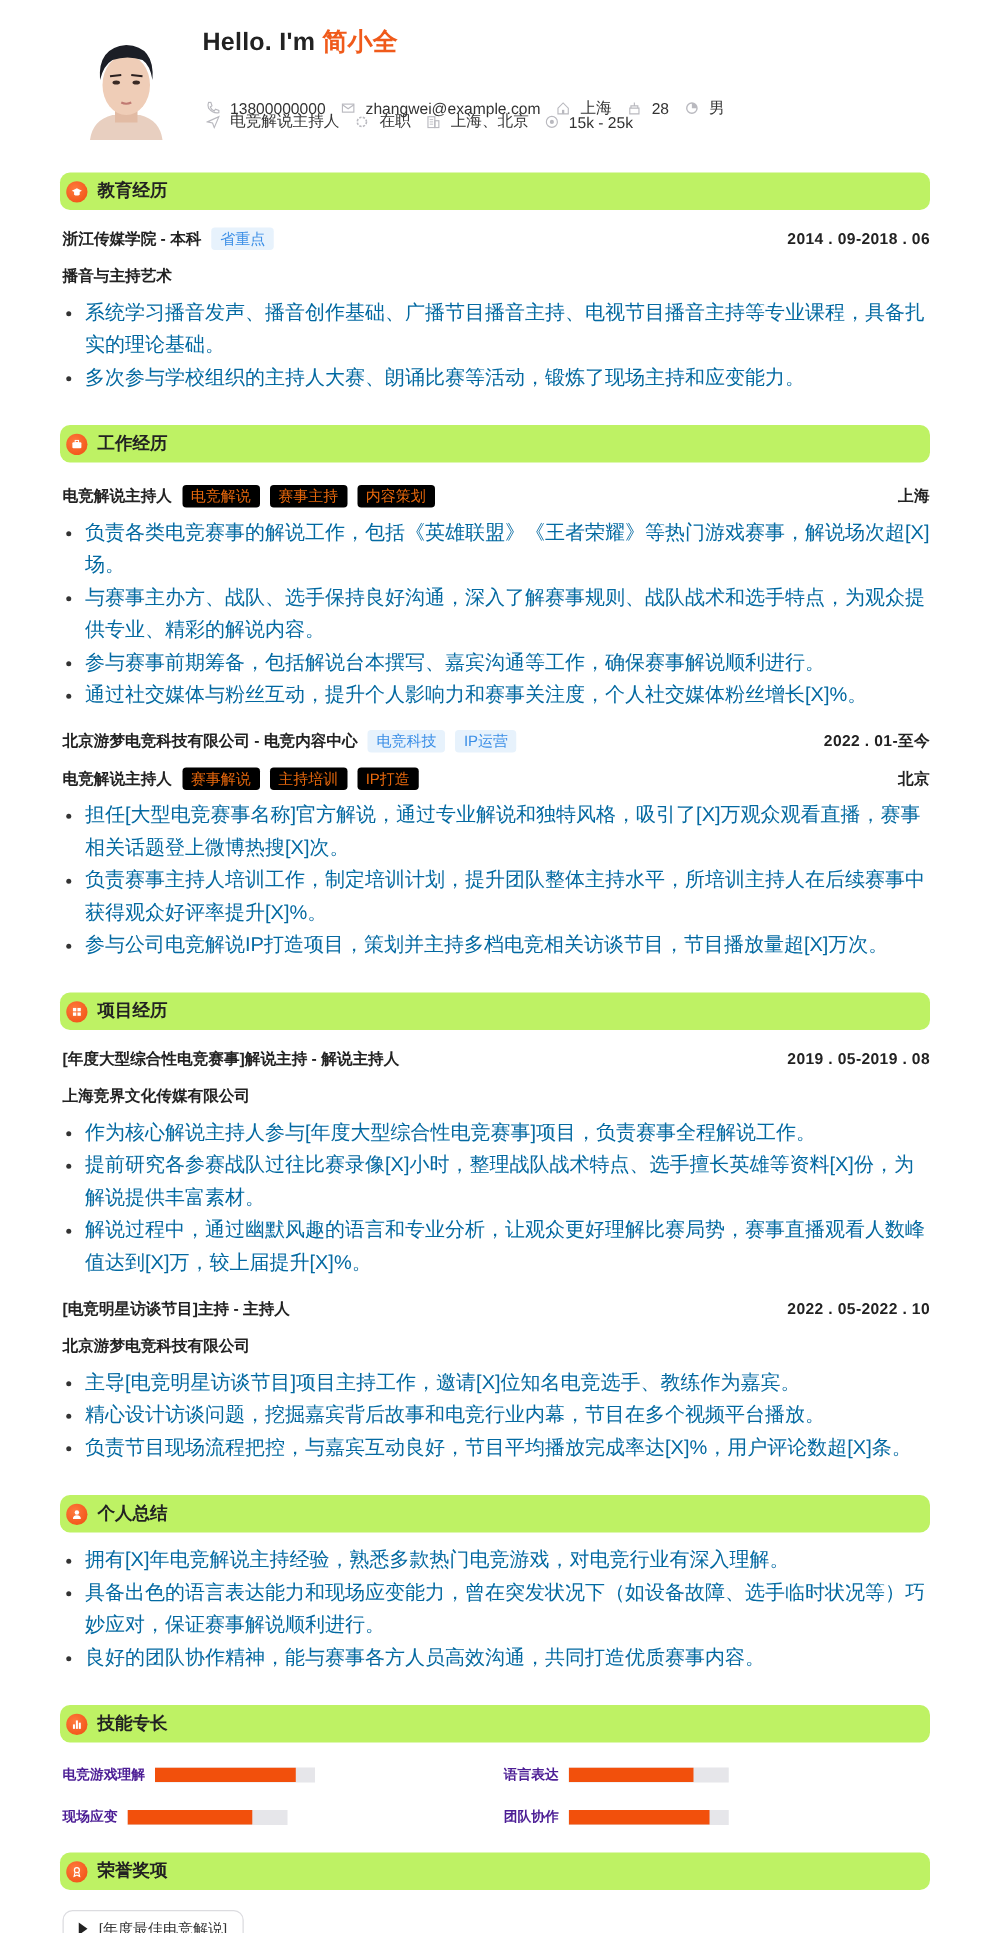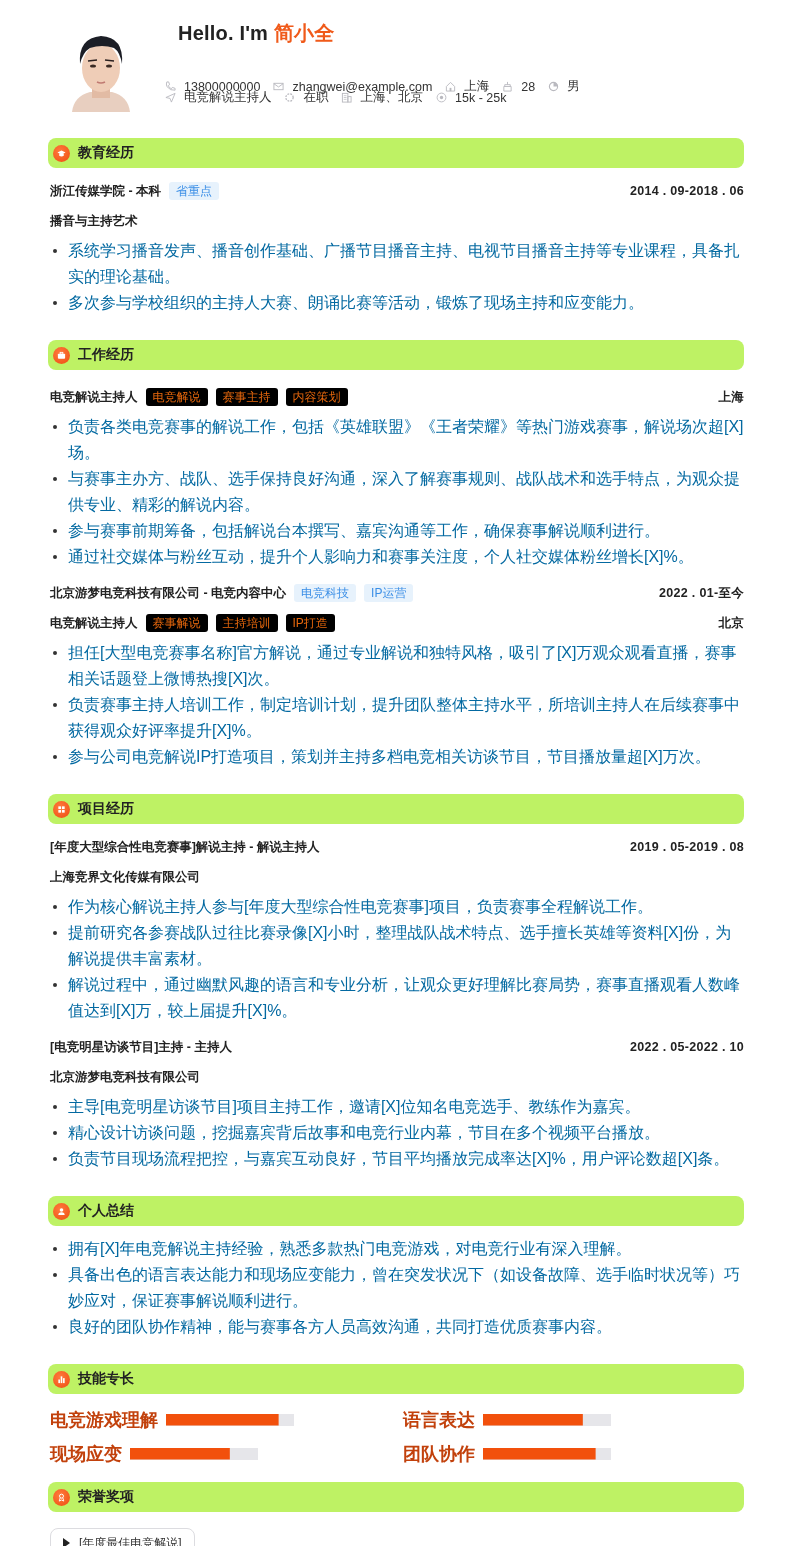--- a/index.html
+++ b/index.html
@@ -13,21 +13,21 @@
   }
   .page { padding: 18px 50px 20px 50px; }
 
   
   .header { position: relative; height: 112px; }
   .photo {
     position: absolute; left: 12px; top: 6px; width: 78px; height: 88px;
     background: #fff; overflow: hidden;
   }
   .photo svg { display:block; }
-  .hello { position: absolute; left: 128px; top: 2px; font-size: 20px; font-weight: bold; color: #222; letter-spacing: 0.2px; }
+  .hello { position: absolute; left: 112px; top: 2px; font-size: 20px; font-weight: bold; color: #222; letter-spacing: 0.2px; }
   .hello .name { color: #f05a1a; }
   .info-row { position: absolute; left: 114px; display: flex; align-items: center; font-size: 12.5px; color: #333; }
   .info-row.r1 { top: 60px; }
   .info-row.r2 { top: 71px; }
   .info-item { display: flex; align-items: center; margin-right: 12px; }
   .info-item .ic { width: 12px; height: 12px; margin-right: 8px; display:inline-flex; align-items:center; justify-content:center; color:#b9b9bf; }
   .info-item .ic svg { width: 11px; height: 11px; }
 
   
   .section { margin-top: 0; }
@@ -56,21 +56,21 @@
     position: relative; padding-left: 18px; font-size: 16px; color: #0369a1;
     line-height: 26px;
   }
   ul.bullets li::before {
     content: ""; position: absolute; left: 3px; top: 11px; width: 4px; height: 4px; border-radius: 50%; background: #333;
   }
 
   
   .skills { display: grid; grid-template-columns: 353px 340px; row-gap: 13px; padding-top: 15px; }
   .skill { display: flex; align-items: center; height: 21px; }
-  .skill-label { font-size: 18px; font-weight: bold; color:#c2410c; margin-right: 8px; }
+  .skill-label { font-size: 11px; font-weight: bold; color:#4c1d95; margin-right: 8px; }
   .skill-bar { width: 128px; height: 12px; background: #e6e6ea; position: relative; overflow: hidden; }
   .skill-fill { position: absolute; left:0; top:0; bottom:0; background: #f2500c; clip-path: polygon(0 0, 100% 0, calc(100% - 0px) 100%, 0 100%); }
   .skill-fill::after { content:""; position:absolute; right:-4px; top:0; width:0; height:0; border-top: 12px solid #f2500c; border-right: 4px solid transparent; }
 
   .award-box {
     display: inline-flex; align-items: center; height: 30px; padding: 0 12px 0 12px;
     border: 1px solid #dcdce0; border-radius: 8px; font-size: 12px; color: #333; background:#fff;
   }
   .award-box .tri { width: 0; height: 0; border-left: 7px solid #222; border-top: 5px solid transparent; border-bottom: 5px solid transparent; margin-right: 9px; }
 

